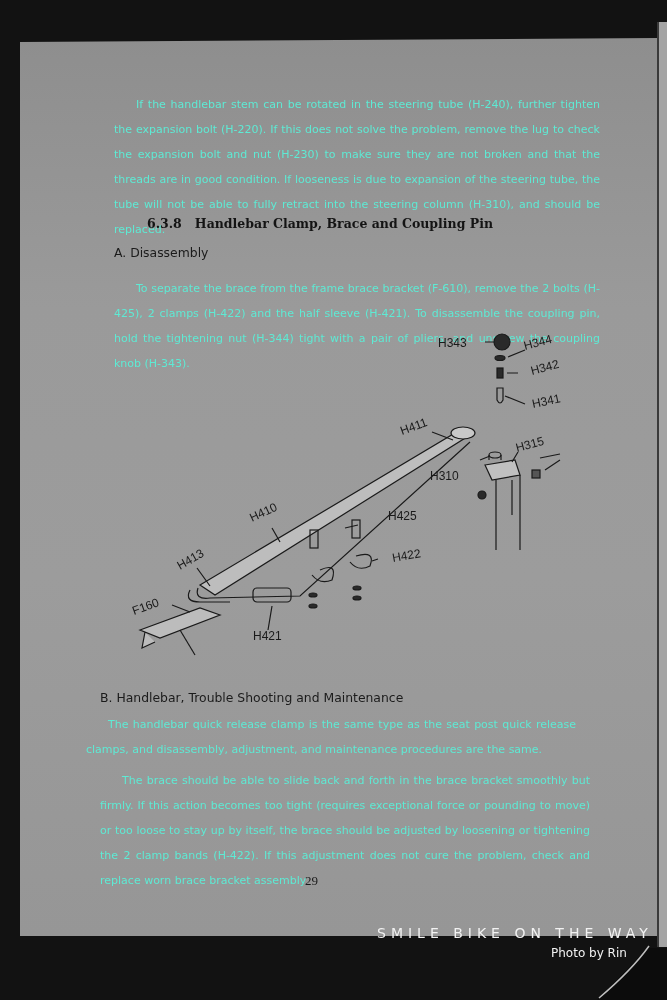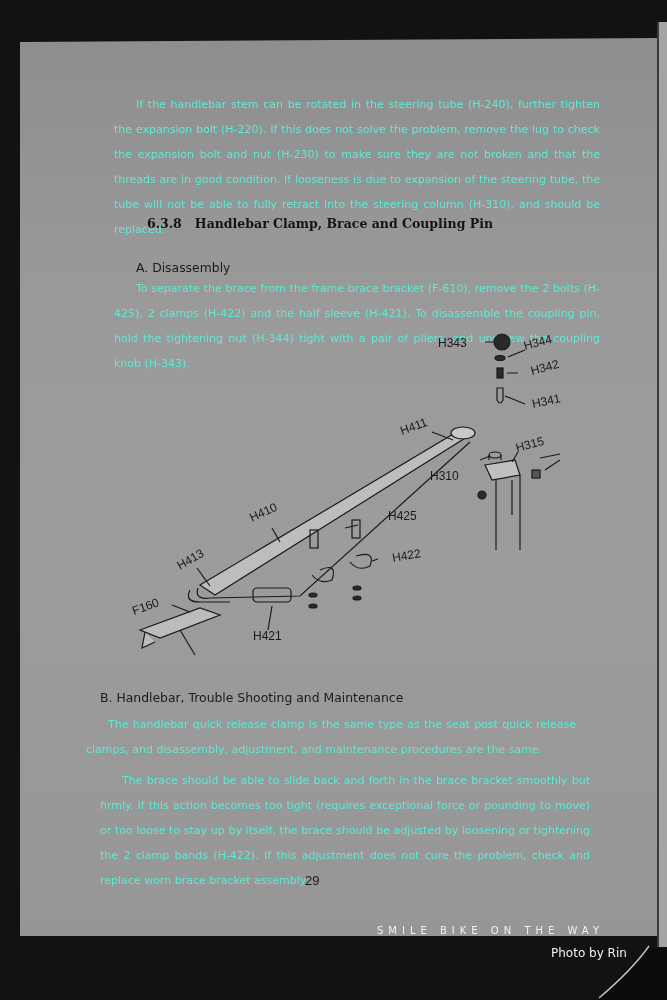--- a/index.html
+++ b/index.html
@@ -8,41 +8,41 @@
   .page { position:absolute; left:20px; top:38px; width:638px; height:898px;
           background:linear-gradient(180deg,#8e8e8e 0%,#9a9a9a 30%,#9c9c9c 60%,#969696 100%);
           clip-path:polygon(0 4px, 100% 0, 100% 100%, 0 100%); }
   .page-edge { position:absolute; left:657px; top:22px; width:10px; height:925px; background:#a4a4a4;
                border-left:2px solid #3a3a3a; }
   .para { position:absolute; left:114px; width:486px; color:#5eead4; font-size:11px; line-height:25px;
           text-align:justify; text-indent:22px; }
   .heading { position:absolute; left:114px; color:#141414; font-family:"DejaVu Serif", serif;
              font-weight:bold; font-size:12.5px; }
   .subhead { position:absolute; left:114px; color:#1b1b1b; font-size:12.4px; }
-  .pagenum { position:absolute; left:305px; top:873px; font-family:Liberation Sans, sans-serif; font-size:13px; color:#1b1b1b; }
+  .pagenum { position:absolute; left:305px; top:873px; font-family:Liberation Serif, serif; font-size:13px; color:#1b1b1b; }
   .diagram { position:absolute; left:120px; top:330px; width:500px; height:340px; }
   .diagram text { font-family:"Liberation Sans", sans-serif; font-size:12px; fill:#1a1a1a; }
-  .watermark { position:absolute; left:377px; top:925px; color:#f2f2f2; font-size:10px; letter-spacing:5px; }
+  .watermark { position:absolute; left:377px; top:925px; color:#f2f2f2; font-size:14px; letter-spacing:5px; }
   .credit { position:absolute; left:551px; top:946px; color:#f2f2f2; font-size:12px; }
   .corner { position:absolute; right:0; bottom:0; width:70px; height:60px; }
 </style>
 </head>
 <body>
 
 <div class="page"></div>
 <div class="page-edge"></div>
 
 <div class="para" style="top:92px;">If the handlebar stem can be rotated in the steering tube (H-240), further tighten the expansion bolt (H-220). If this does not solve the problem, remove the lug to check the expansion bolt and nut (H-230) to make sure they are not broken and that the threads are in good condition. If looseness is due to expansion of the steering tube, the tube will not be able to fully retract into the steering column (H-310), and should be replaced.</div>
 
 <div class="heading" style="top:216px;margin-left:33px;">
   <span>6.3.8</span>&nbsp;&nbsp;
   <span>Handlebar Clamp, Brace and Coupling Pin</span>
 </div>
 
-<div class="subhead" style="top:260px;margin-left:22px;">A.  Disassembly</div>
+<div class="subhead" style="top:245px;">A.  Disassembly</div>
 
 <div class="para" style="top:276px;">To separate the brace from the frame brace bracket (F-610), remove the 2 bolts (H-425), 2 clamps (H-422) and the half sleeve (H-421). To disassemble the coupling pin, hold the tightening nut (H-344) tight with a pair of pliers, and unscrew the coupling knob (H-343).</div>
 
 <svg class="diagram" viewBox="0 0 500 340">
   <g stroke="#1a1a1a" fill="none" stroke-width="1.2">
 
     <g>
       <path d="M80 255 L340 100 L350 105 L95 265 Z" fill="#bdbdbd"></path>
       <path d="M78 258 Q74 270 90 268 L180 266 L350 112"></path>
       <path d="M70 260 Q64 272 80 272 L110 272"></path>

